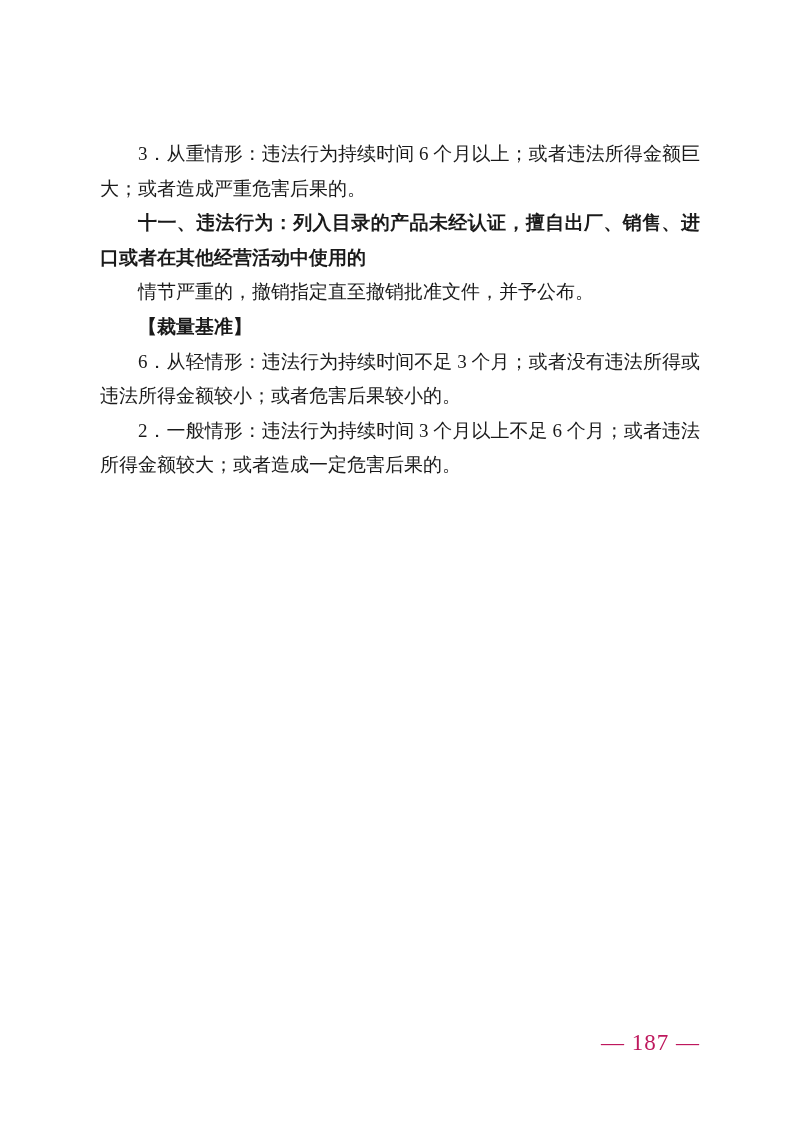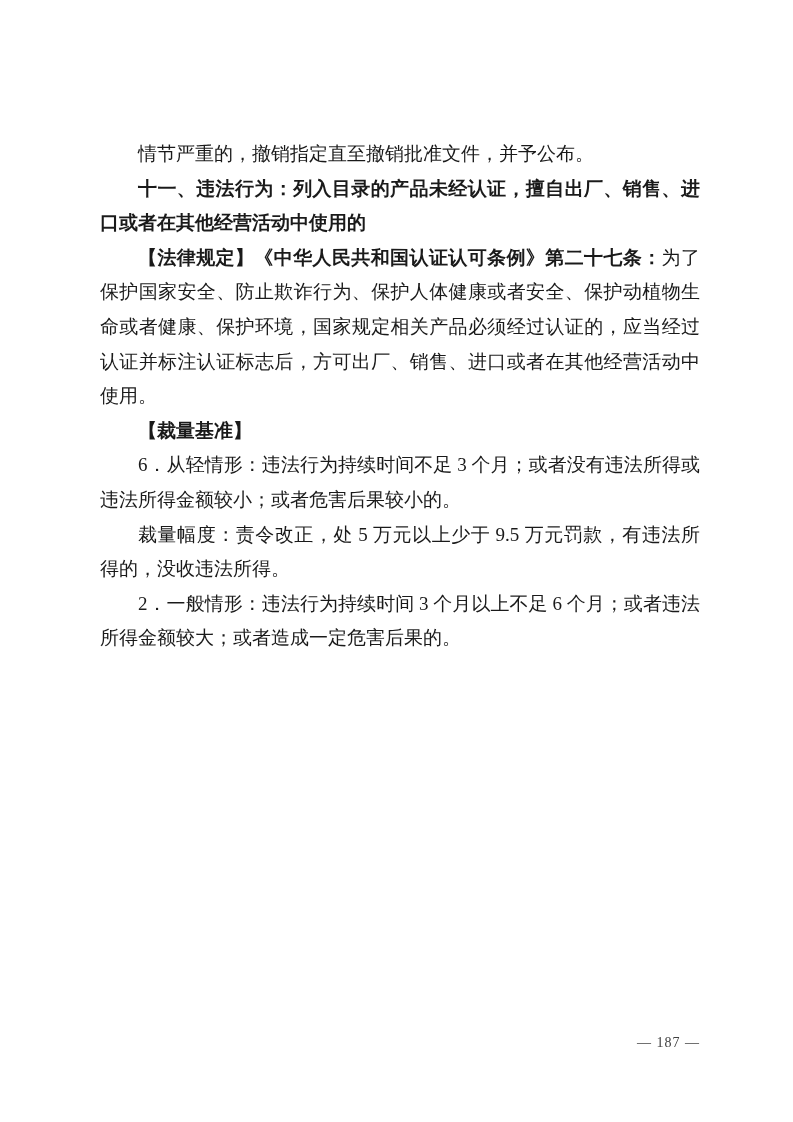--- a/index.html
+++ b/index.html
@@ -30,44 +30,43 @@
     font-family: "Liberation Sans", "DejaVu Sans", "Liberation Serif", serif;
   }
   .run-bold {
     font-weight: bold;
     font-family: "Liberation Sans", "DejaVu Sans", "Liberation Serif", serif;
   }
   .page-number {
     position: absolute;
     top: 1026px;
     right: 93px;
-    font-size: 14px;
+    font-size: 23px;
     letter-spacing: 1px;
-    color: #404040;
+    color: #be185d;
   }
 </style>
 </head>
 <body>
 
 <div class="page">
 
+  <p class="para"><span>3．从重情形：违法行为持续时间 6 个月以上；或者违法所得金额巨大；或者造成严重危害后果的。</span></p>
 
+
+  <p class="para heading"><span>十一、违法行为：列入目录的产品未经认证，擅自出厂、销售、进口或者在其他经营活动中使用的</span></p>
 
   <p class="para"><span>情节严重的，撤销指定直至撤销批准文件，并予公布。</span></p>
 
-  <p class="para heading"><span>十一、违法行为：列入目录的产品未经认证，擅自出厂、销售、进口或者在其他经营活动中使用的</span></p>
-
-  <p class="para"><span class="run-bold">【法律规定】《中华人民共和国认证认可条例》第二十七条：</span><span>为了保护国家安全、防止欺诈行为、保护人体健康或者安全、保护动植物生命或者健康、保护环境，国家规定相关产品必须经过认证的，应当经过认证并标注认证标志后，方可出厂、销售、进口或者在其他经营活动中使用。</span></p>
 
 
 
   <p class="para heading"><span>【裁量基准】</span></p>
 
   <p class="para"><span>6．从轻情形：违法行为持续时间不足 3 个月；或者没有违法所得或违法所得金额较小；或者危害后果较小的。</span></p>
 
-  <p class="para"><span>裁量幅度：责令改正，处 5 万元以上少于 9.5 万元罚款，有违法所得的，没收违法所得。</span></p>
 
   <p class="para"><span>2．一般情形：违法行为持续时间 3 个月以上不足 6 个月；或者违法所得金额较大；或者造成一定危害后果的。</span></p>
 
 
   <div class="page-number">— 187 —</div>
 
 </div>
 
 </body></html>

